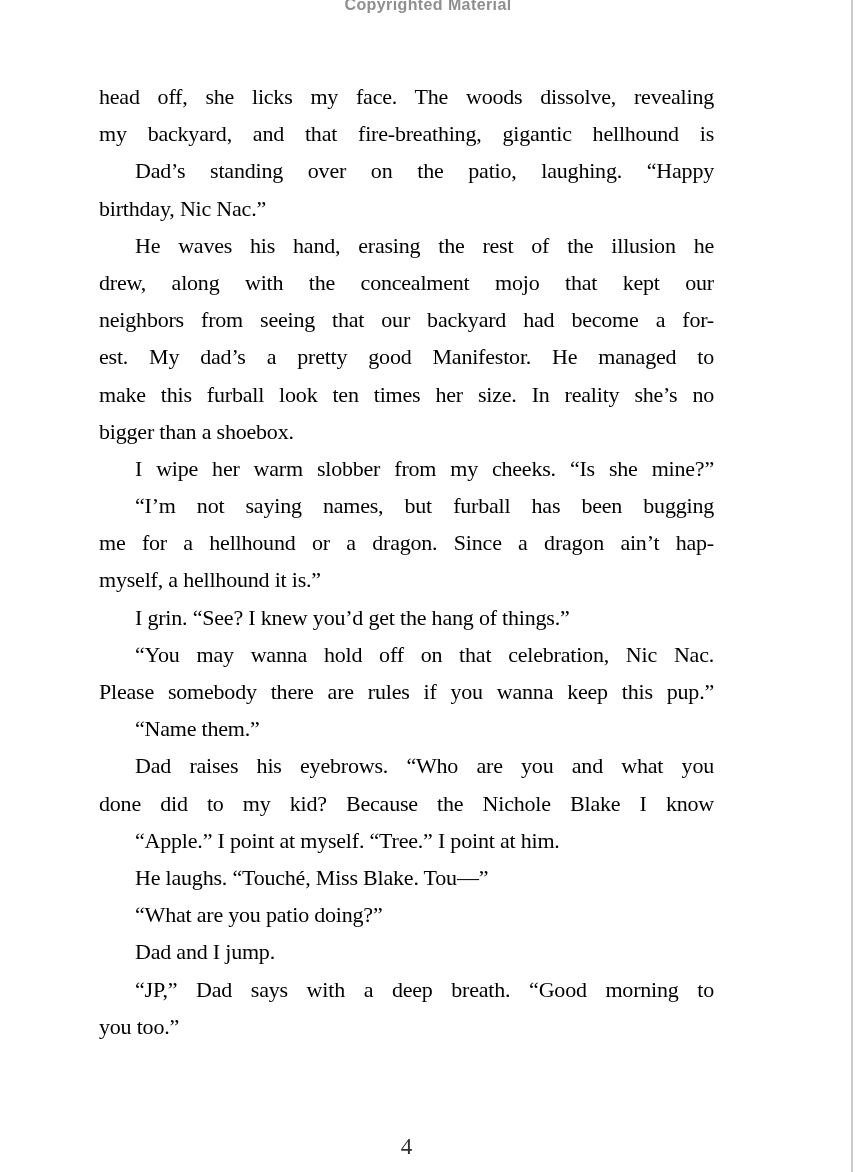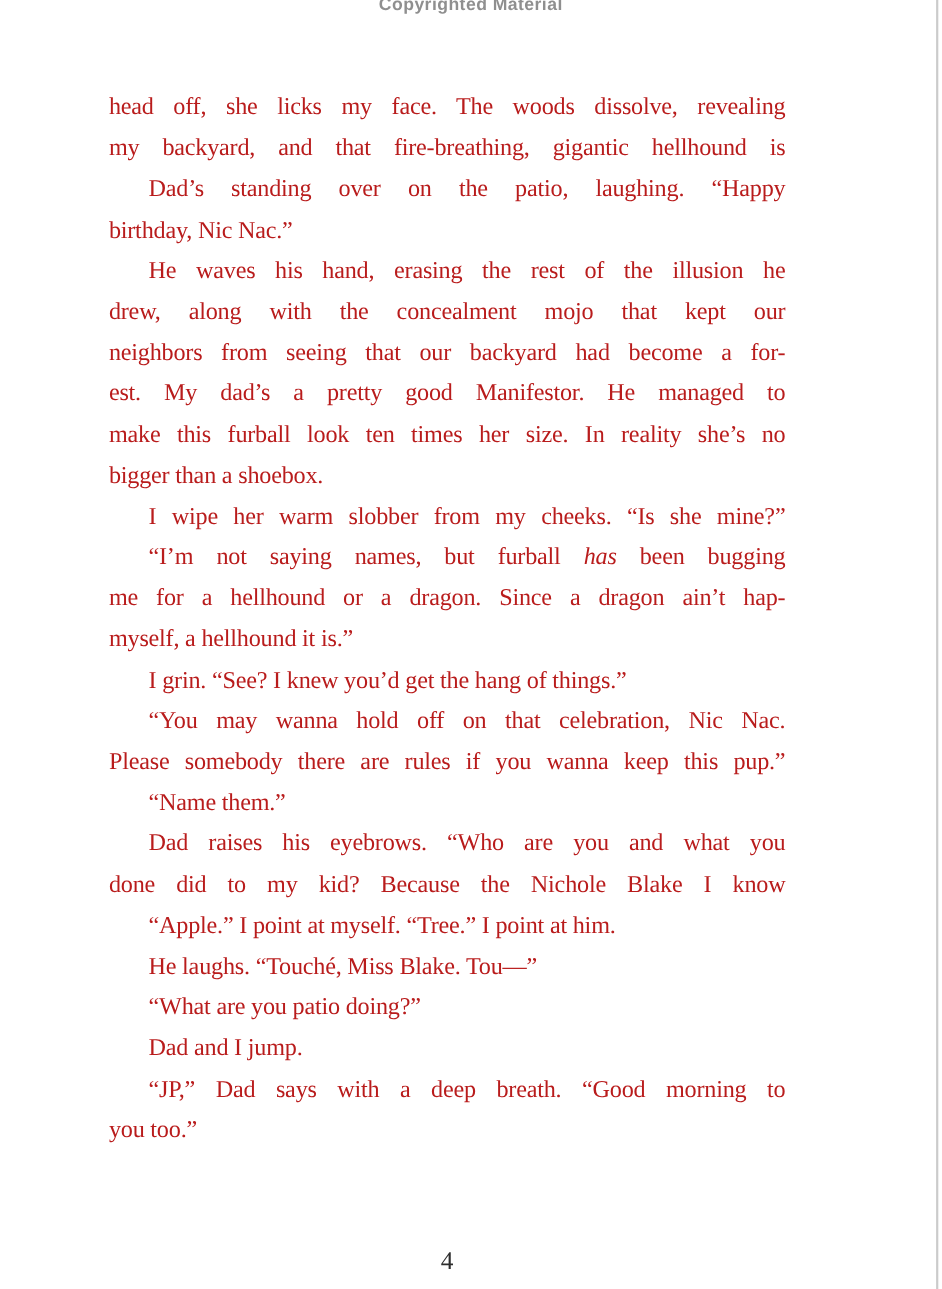--- a/index.html
+++ b/index.html
@@ -21,34 +21,34 @@
     font-family: "Liberation Sans", sans-serif;
     font-weight: bold;
     font-size: 16px;
     color: #8f8f8f;
     letter-spacing: 0.4px;
   }
   .body-text {
     position: absolute;
     left: 99px; top: 78px; width: 615px;
     font-size: 22px;
-    color: #b91c1c;
+    color: #000000;
     letter-spacing: -0.2px;
   }
   .line {
     height: 37.2px;
     line-height: 37.2px;
     text-align: left;
   }
   .line.j {
     text-align: justify;
     text-align-last: justify;
   }
   .line.ind { text-indent: 36px; }
-  .it { font-style: italic; }
+  .it { }
   .page-number {
     position: absolute;
     left: 99px; width: 615px; top: 1134px;
     text-align: center;
     font-size: 23px;
     color: #2e2e2e;
   }
   .edge-line {
     position: absolute;
     left: 851px; top: 0; width: 2px; height: 1172px;

